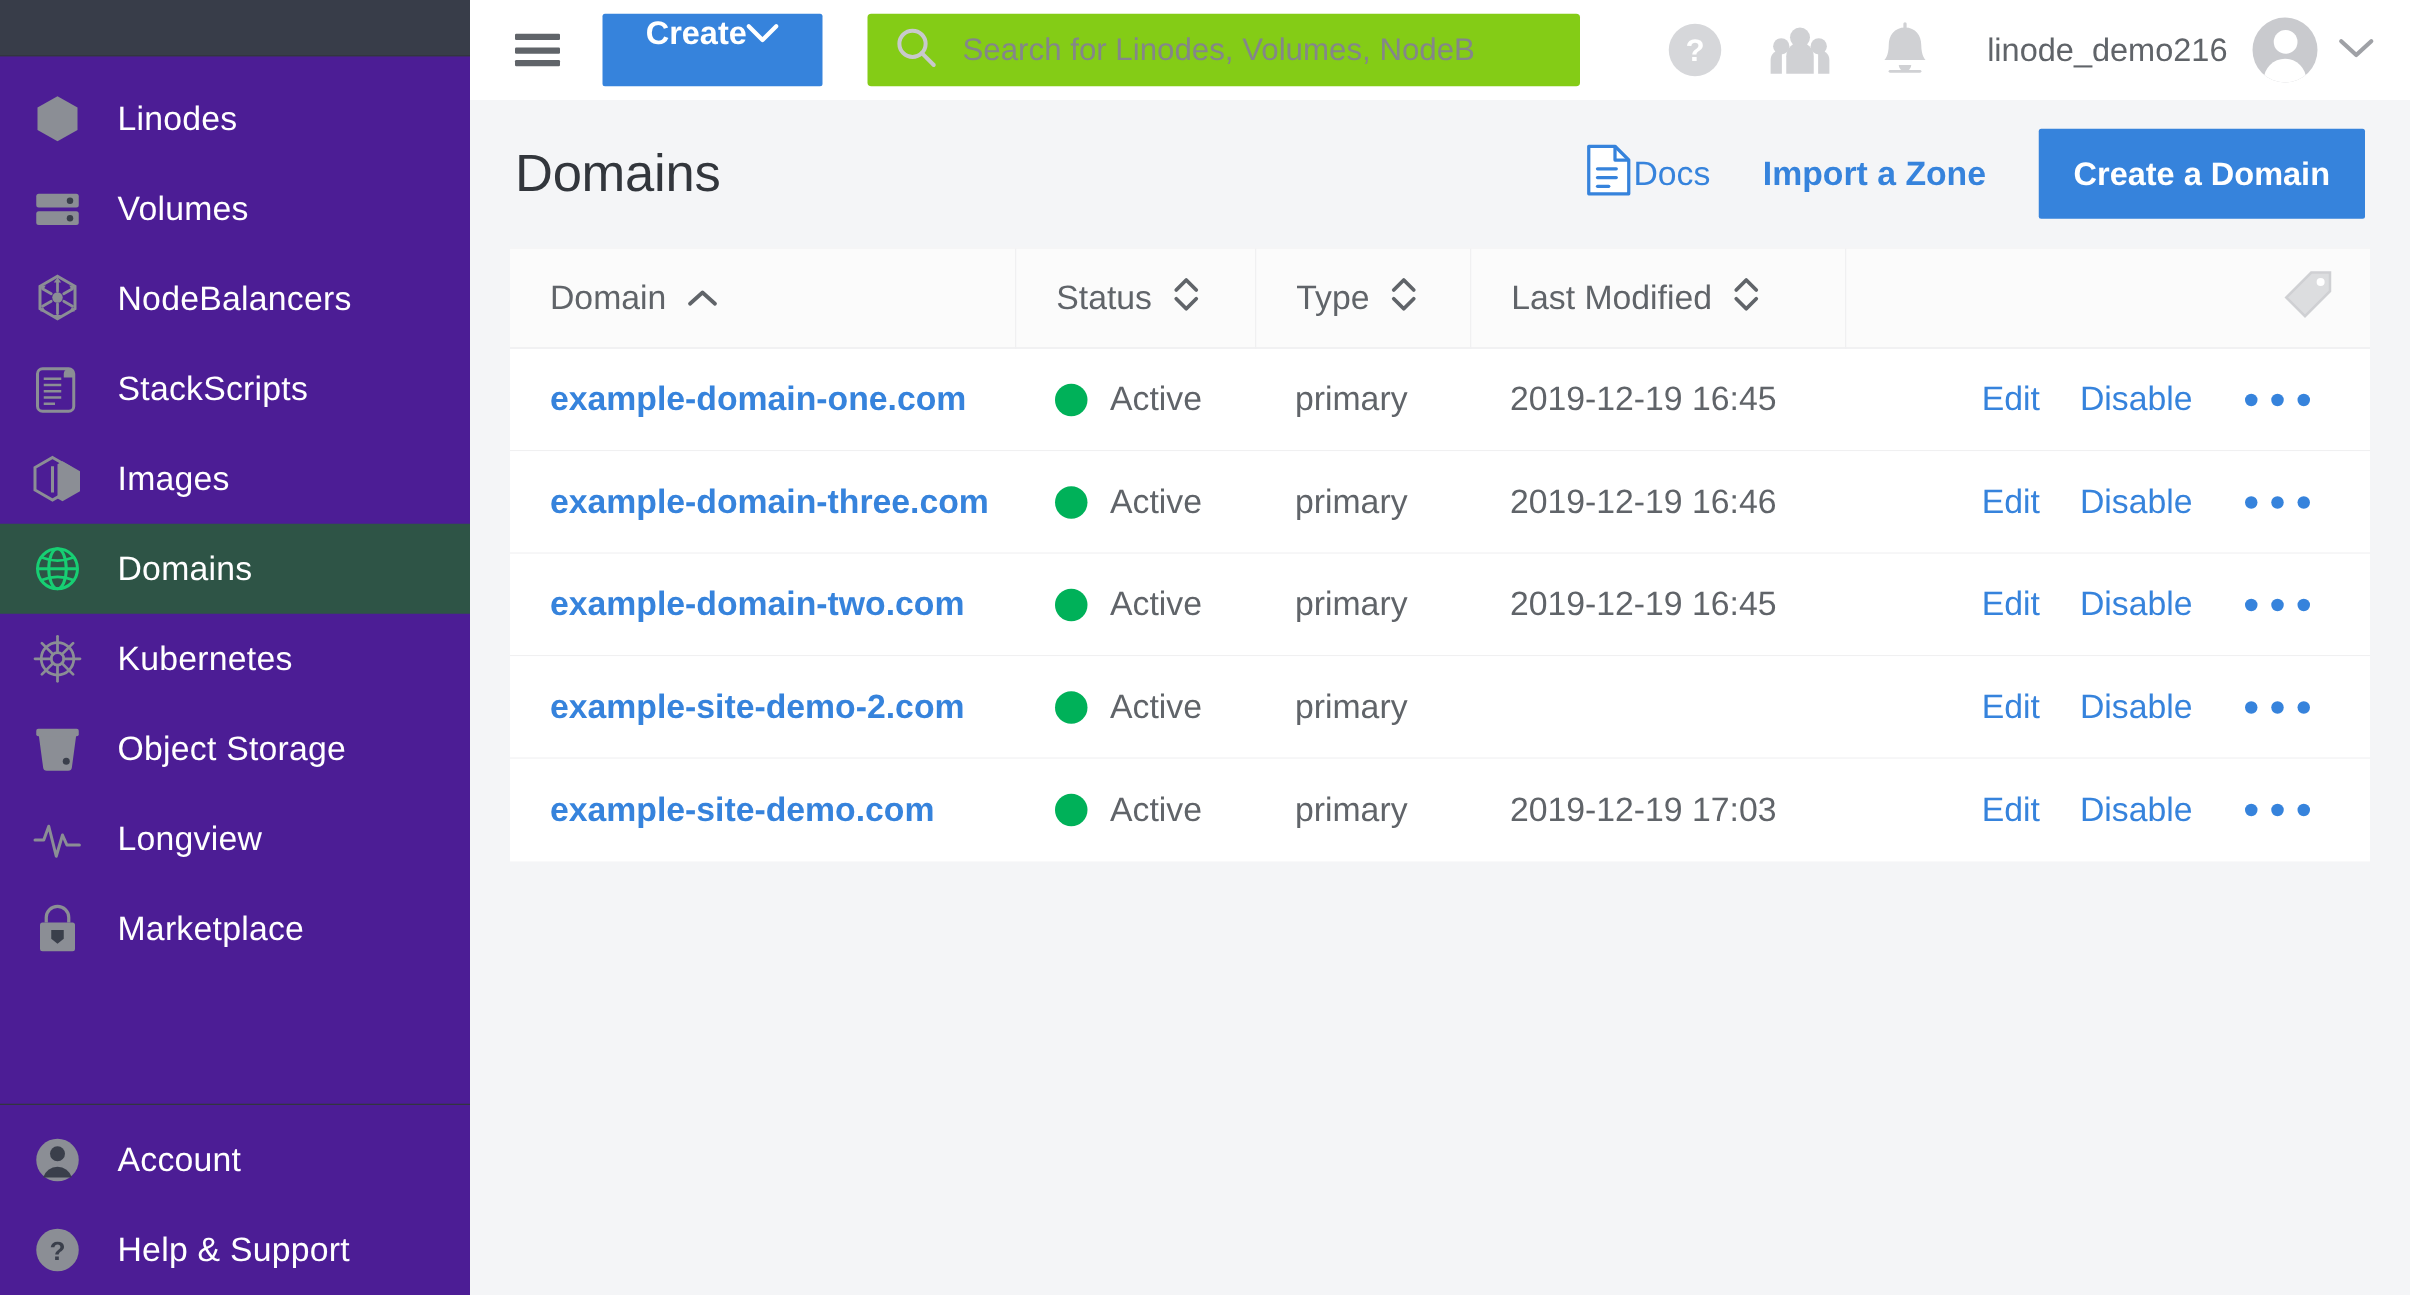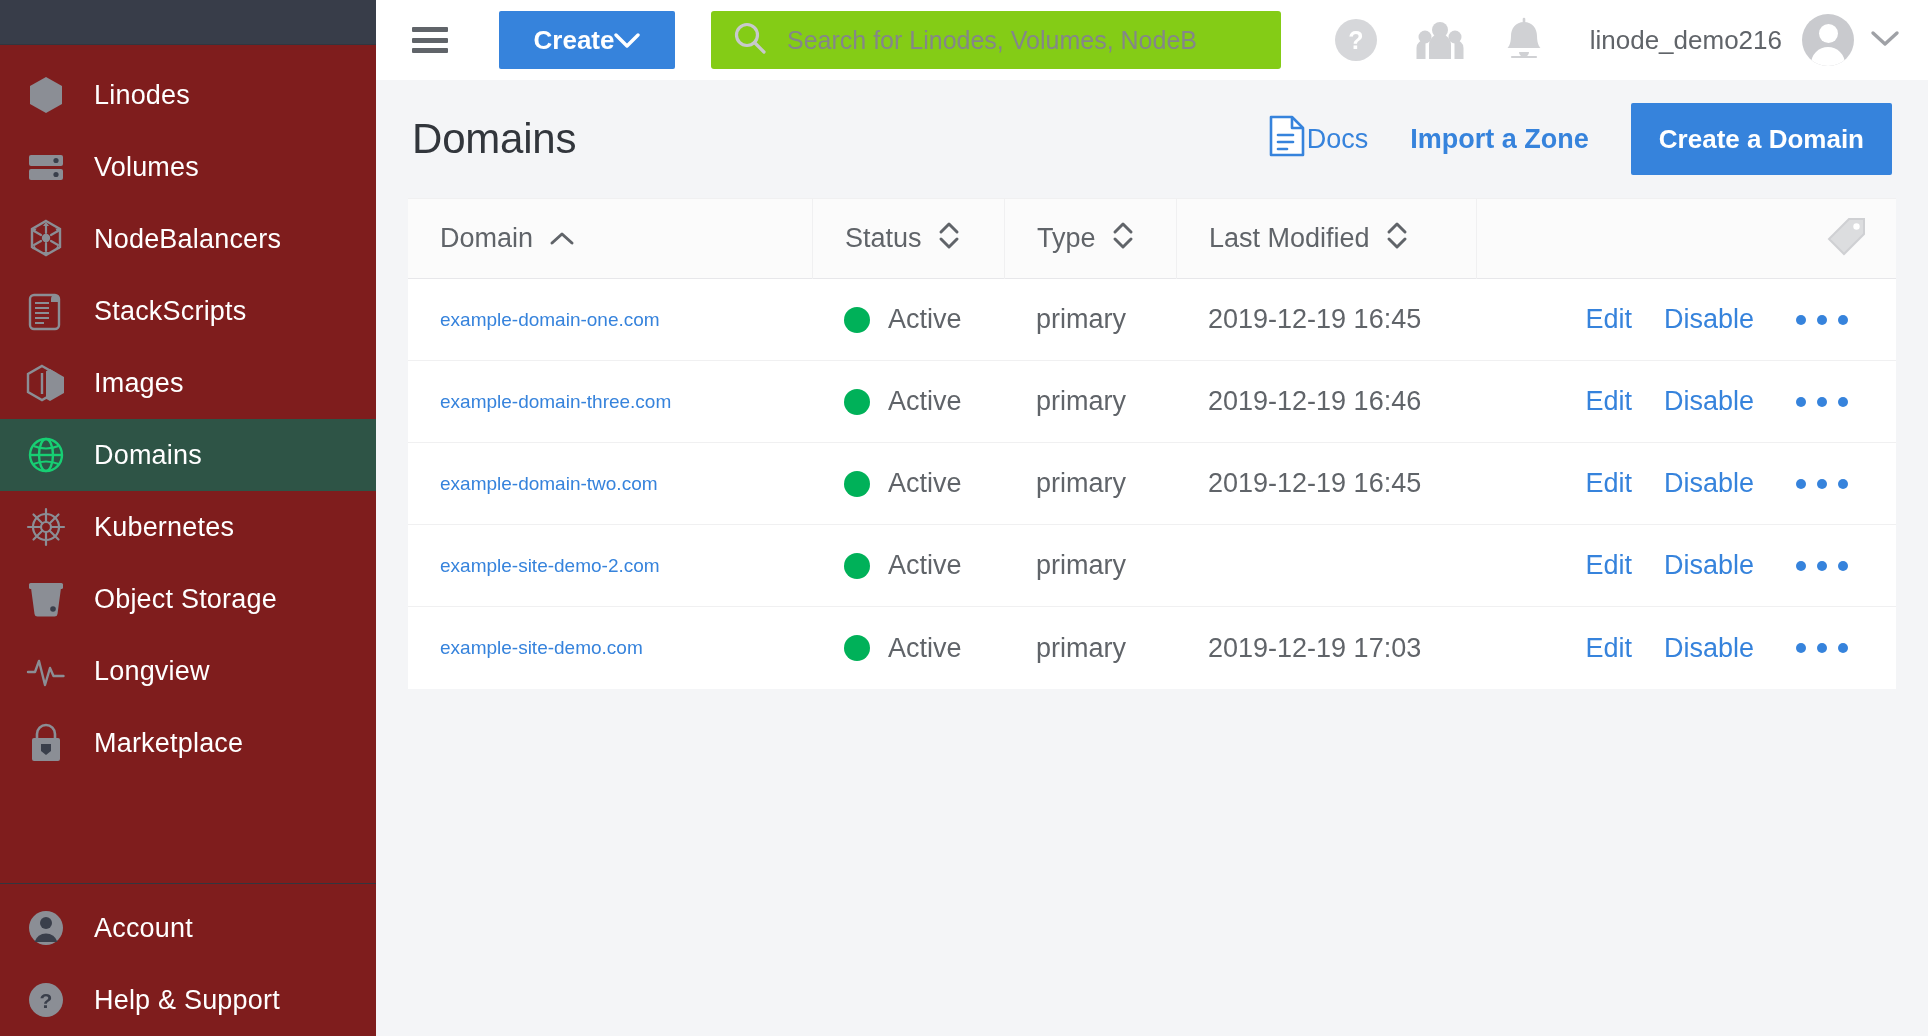--- a/index.html
+++ b/index.html
@@ -7,21 +7,21 @@
     width: 1928px; height: 1036px;
     font-family: "Liberation Sans", sans-serif;
     background: #ffffff;
     overflow: hidden;
   }
   #app { display: flex; width: 1928px; height: 1036px; }
 
   
   #sidebar {
     width: 376px; height: 1036px;
-    background: #7f1d1d;
+    background: #4c1d95;
     flex: 0 0 376px;
     display: flex; flex-direction: column;
     position: relative;
   }
   .sb-logo-band {
     height: 45px; width: 100%;
     background: #383d49;
     border-bottom: 1px solid #32363f;
     flex: 0 0 45px;
   }
@@ -71,22 +71,22 @@
     width: 36px; height: 26px;
     display: flex; flex-direction: column; justify-content: space-between;
     cursor: pointer; margin-right: 34px; margin-left: 8px;
   }
   .hamburger span { display: block; height: 5px; background: #606469; border-radius: 1px; }
   .create-btn {
     background: #3683dc; color: #ffffff;
     height: 58px; min-width: 176px;
     border: none; border-radius: 2px;
     font-family: inherit; font-size: 26px; font-weight: 700;
-    display: flex; align-items: center; justify-content: center; 
-    cursor: pointer; padding: 0 22px; margin-left: 17px;
+    display: flex; justify-content: center; 
+    cursor: pointer; padding: 0 22px;
   }
   .create-btn .chev { display: block; }
   .search-wrap {
     margin-left: 36px;
     background: #84cc16;
     height: 58px; width: 570px;
     border-radius: 3px;
     display: flex; align-items: center;
     padding-left: 22px;
     overflow: hidden;
@@ -181,21 +181,21 @@
     display: flex; align-items: center;
     font-size: 27px; color: #606469;
     height: 82px; padding-left: 32px;
   }
   .c-domain { width: 404px; flex: 0 0 404px; }
   .c-status { width: 192px; flex: 0 0 192px; }
   .c-type   { width: 172px; flex: 0 0 172px; }
   .c-mod    { width: 300px; flex: 0 0 300px; }
   .c-act    { flex: 1 1 auto; display: flex; align-items: center; justify-content: flex-end; padding-right: 28px; gap: 0; }
   .domain-link {
-    color: #3683dc; font-size: 19px; font-weight: 400;
+    color: #3683dc; font-size: 27px; font-weight: 700;
     cursor: pointer; text-decoration: none; white-space: nowrap;
   }
   .status-cell { display: flex; align-items: center; gap: 18px; }
   .dot { width: 26px; height: 26px; border-radius: 50%; background: #00b159; flex: 0 0 26px; }
   .act-link {
     color: #3683dc; font-size: 27px; cursor: pointer;
     padding: 0 16px; white-space: nowrap;
   }
   .kebab {
     display: flex; align-items: center; gap: 11px;

